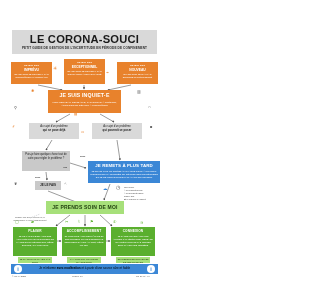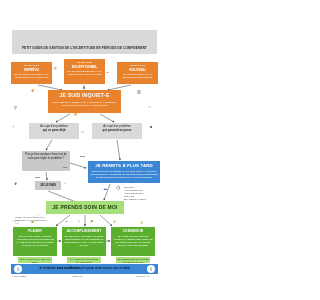--- a/index.html
+++ b/index.html
@@ -124,20 +124,21 @@
   .doodle.b{color:#3b87d6;}
   .doodle.k{color:#555;}
 </style>
 </head>
 <body>
 
 <div id="poster">
   <div class="sheet"></div>
 
   <div class="title-band"></div>
+  <div class="title-txt">LE CORONA-SOUCI</div>
   <div class="subtitle-txt">PETIT GUIDE DE GESTION DE L'INCERTITUDE EN PÉRIODE DE CONFINEMENT</div>
 
   <div class="doodle" style="left:53px;top:66px;">✳</div>
   <div class="doodle" style="left:106px;top:70px;">⌁</div>
   <div class="doodle" style="left:31px;top:88px;font-size:4px;">✺</div>
   <div class="doodle k" style="left:137px;top:89px;font-size:4px;">▥</div>
   <div class="doodle k" style="left:14px;top:105px;font-size:4px;">⚲</div>
   <div class="doodle k" style="left:148px;top:104px;font-size:4px;">∩</div>
   <div class="doodle" style="left:12px;top:124px;font-size:4px;">⚡</div>
   <div class="doodle k" style="left:149px;top:124px;font-size:4px;">☻</div>

